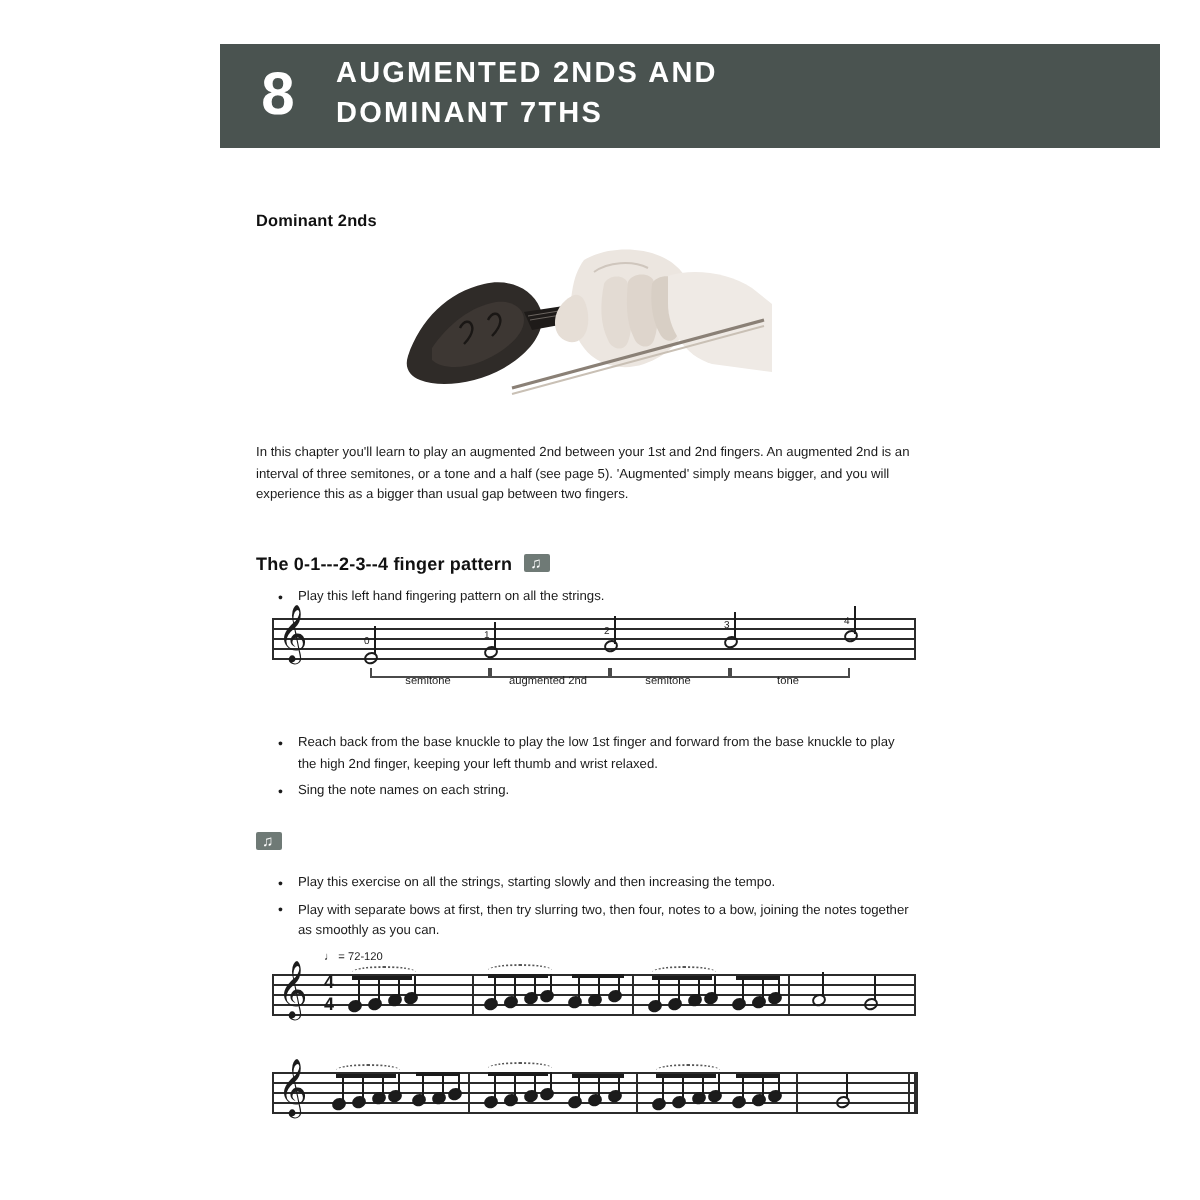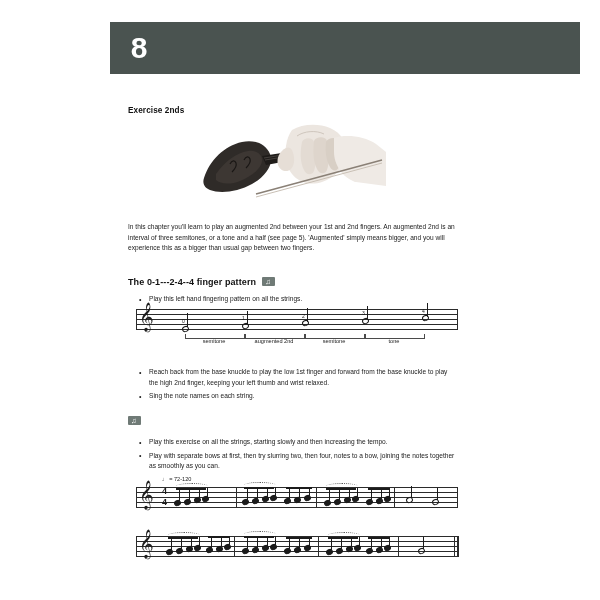--- a/index.html
+++ b/index.html
@@ -220,24 +220,28 @@
     width: 20px;
   }
 </style>
 </head>
 <body>
 
 <div class="page">
 
   <div class="chapter-band">
     <div class="chapter-number">8</div>
+    <div class="chapter-title">
+      <span>Augmented 2nds and</span>
+      <span class="l2">Dominant 7ths</span>
+    </div>
   </div>
 
   <div style="position:absolute; left:128px; top:106px; width:330px;">
-    <div class="h-sub">Exercise 2nds</div>
+    <div class="h-sub">Dominant 2nds</div>
   </div>
 
   <div class="photo-wrap">
     <svg width="190" height="95" viewBox="0 0 190 95" xmlns="http://www.w3.org/2000/svg">
       <rect x="0" y="0" width="190" height="95" fill="#ffffff"></rect>
 
       <g>
         <path d="M8 58 C14 40 28 26 46 22 C58 19 70 24 74 34 C78 44 70 56 56 64 C42 72 24 74 14 70 C9 68 6 64 8 58 Z" fill="#2f2b28"></path>
         <path d="M20 54 C28 42 40 33 52 31 C60 30 66 34 66 40 C66 48 56 56 44 61 C34 65 24 64 20 60 Z" fill="#3d3733"></path>
 
@@ -267,21 +271,21 @@
       </g>
     </svg>
   </div>
 
   <div style="position:absolute; left:128px; top:222px; width:332px;">
     <p class="para">In this chapter you'll learn to play an augmented 2nd between your 1st and 2nd fingers. An augmented 2nd is an interval of three semitones, or a tone and a half (see page 5). 'Augmented' simply means bigger, and you will experience this as a bigger than usual gap between two fingers.</p>
   </div>
 
   <div style="position:absolute; left:128px; top:276px; width:332px;">
     <div class="h-section">
-      <span>The 0-1---2-4--4 finger pattern</span>
+      <span>The 0-1---2-3--4 finger pattern</span>
       <span class="track-icon">
         <span class="body"></span>
         <span class="note">♫</span>
       </span>
     </div>
   </div>
 
   <div style="position:absolute; left:138px; top:294px; width:322px;">
     <ul class="bullets">
       <li>Play this left hand fingering pattern on all the strings.</li>

